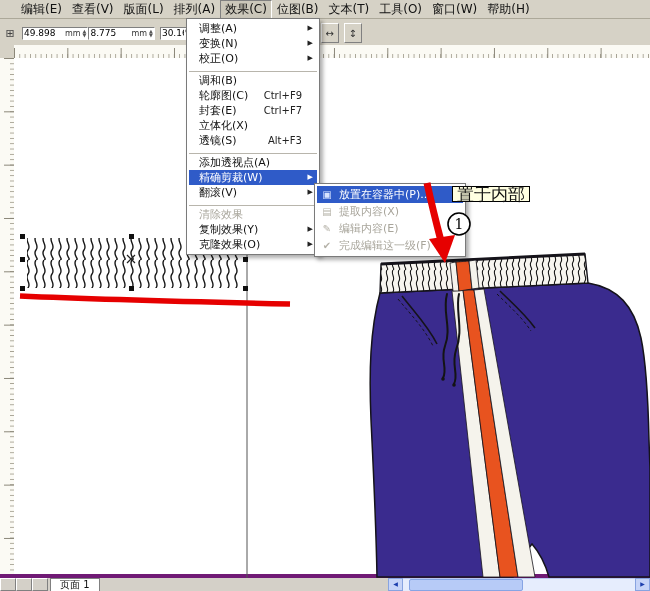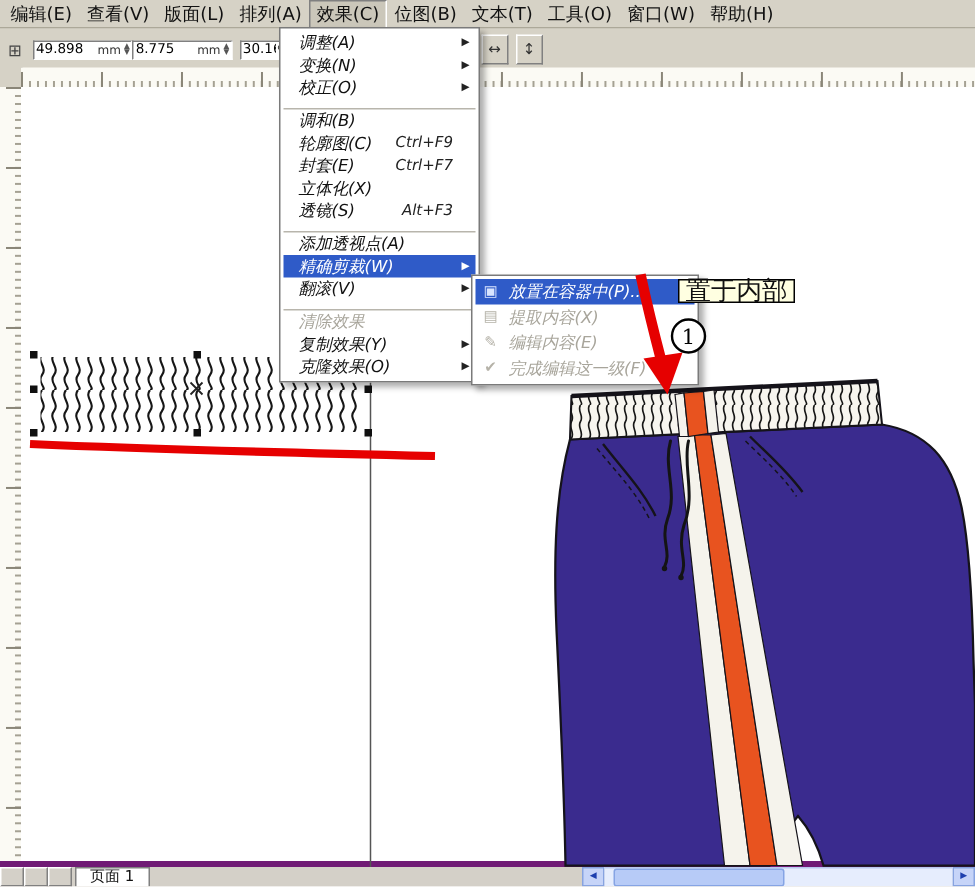--- a/index.html
+++ b/index.html
@@ -3,21 +3,21 @@
 <meta charset="utf-8">
 <style>
   html,body{margin:0;padding:0;}
   .app{
     position:relative; width:650px; height:591px; overflow:hidden;
     background:#d4d0c8; font-family:"DejaVu Sans","Liberation Sans",sans-serif;
     color:#111; user-select:none;
   }
   
   .menubar{
-    height:18px; display:flex; align-items:center; padding-left:2px;
+    height:18px; display:flex; align-items:center; padding-left:16px;
     background:#d6d2c6; border-bottom:1px solid #aca899; font-size:12px;
   }
   .menu-item{padding:1px 5px; white-space:nowrap; cursor:default;}
   .menu-item.active{
     background:#cbc7ba; border:1px solid;
     border-color:#808080 #ffffff #ffffff #808080; padding:0 4px;
   }
   
   .propbar{
     height:26px; display:flex; align-items:center; gap:5px; padding:1px 3px;
@@ -78,21 +78,21 @@
   .canvas{position:absolute; left:14px; top:58px; right:0; bottom:13px; background:#fff;}
   svg.drawing{position:absolute; left:0; top:0; width:650px; height:578px; z-index:5; pointer-events:none;}
   svg.annotations{position:absolute; left:0; top:0; width:650px; height:591px; z-index:100; pointer-events:none;}
   
   .dropdown{
     position:absolute; z-index:50; background:#fff; border:1px solid #7a7a7a;
     box-shadow:3px 3px 4px rgba(0,0,0,.32); padding:2px; font-size:11px;
   }
   .dropdown.effects{left:186px; top:18px; width:128px;}
   .dropdown.precision{left:314px; top:183px; width:146px; z-index:55;}
-  .dd-item{height:15px; line-height:15px; display:flex; align-items:flex-end; padding:0 4px 0 10px; white-space:nowrap; cursor:default;font-style:italic;}
+  .dd-item{height:15px; line-height:15px; display:flex; align-items:center; padding:0 4px 0 10px; white-space:nowrap; cursor:default;}
   .dropdown.precision .dd-item{height:17px; line-height:17px; padding-left:3px; gap:5px;}
   .dd-icon{width:14px; text-align:center; font-size:10px; color:#3a6; flex:none;}
   .dd-label{flex:none;}
   .dd-shortcut{margin-left:auto; padding-left:8px; font-size:10px; color:#222;}
   .dd-arrow{width:8px; margin-left:3px; font-size:7px; text-align:right; color:#222;}
   .dd-item.highlight{background:var(--menu-highlight,#2f5bc8); color:#fff;}
   .dd-item.highlight .dd-shortcut,.dd-item.highlight .dd-arrow{color:#fff;}
   .dd-item.highlight .dd-icon{color:#d8e4ff;}
   .dd-item.disabled{color:#a8a59b;}
   .dd-item.disabled .dd-icon{color:#b5b2a8;}

